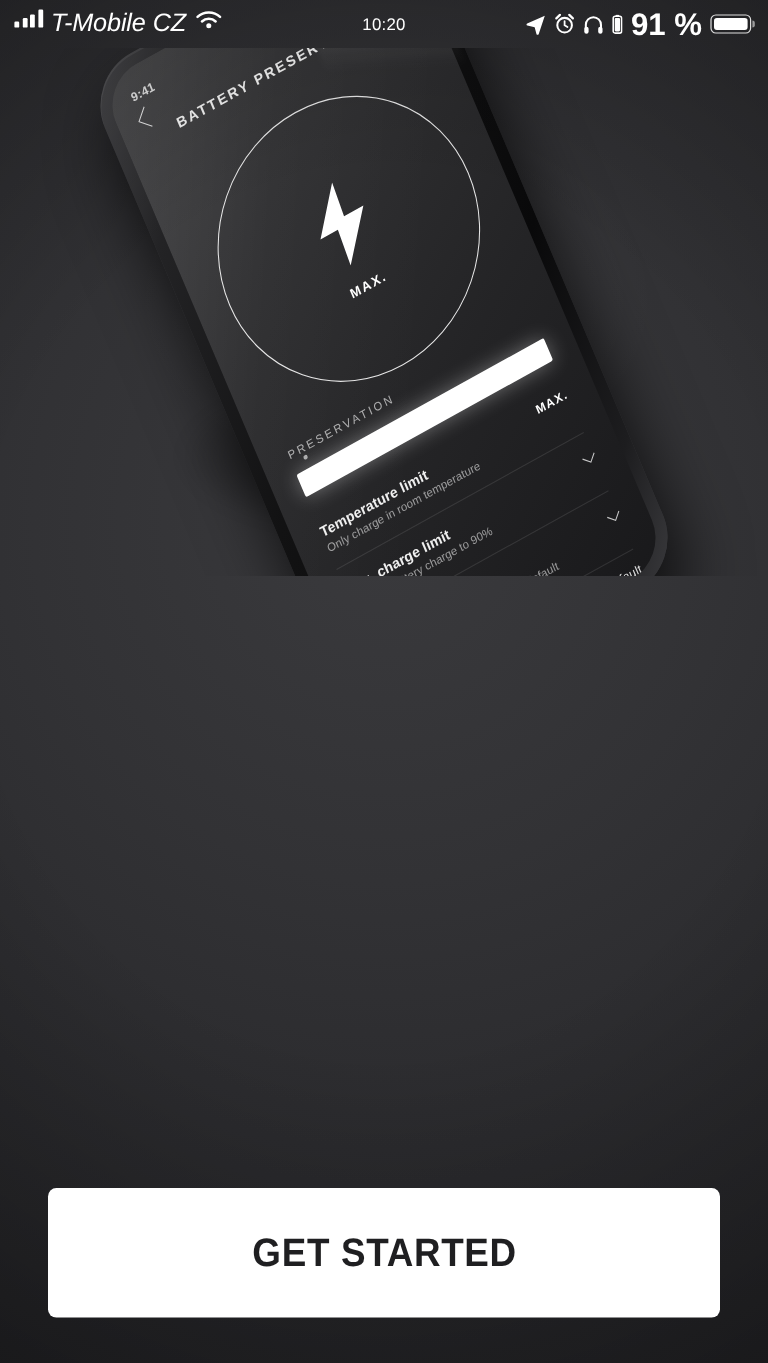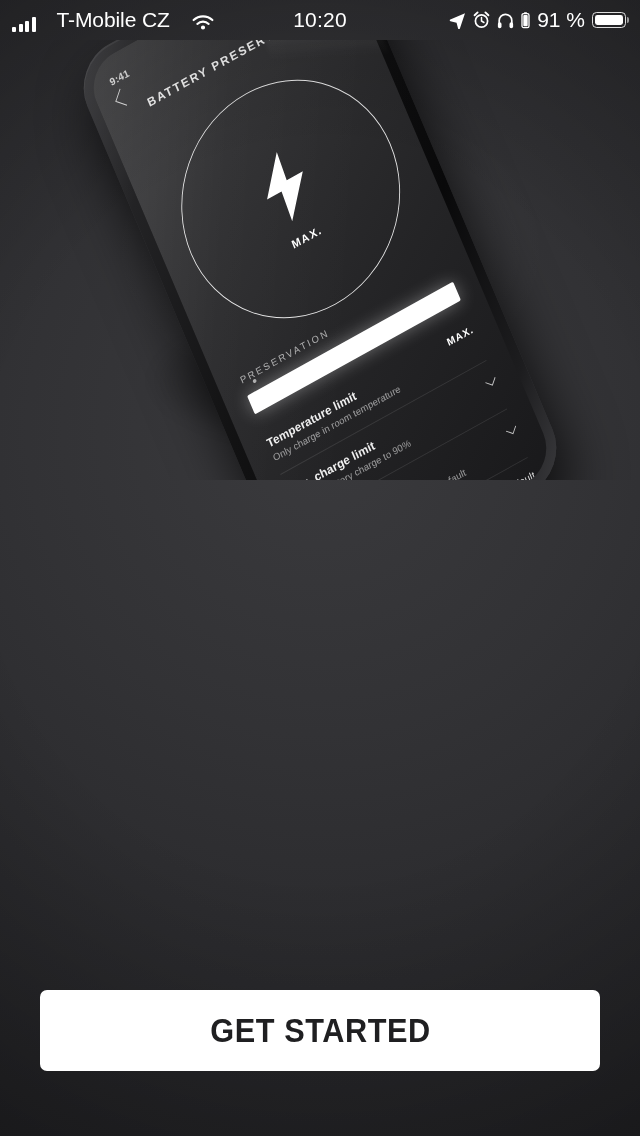--- a/index.html
+++ b/index.html
@@ -26,26 +26,26 @@
   }
 
   
   .statusbar {
     position:absolute; top:0; left:0; right:0; height:40px;
     display:flex; align-items:center;
     padding:0 14px 0 12px;
     color:#fff;
     z-index:40;
   }
-  .sb-left { display:flex; align-items:flex-end; gap:21px; }
+  .sb-left { display:flex; align-items:flex-start; gap:7px;font-style:italic; }
   .sb-center { position:absolute; left:0; right:0; text-align:center;
-               font-size:21px; font-weight:400; letter-spacing:.2px; }
+               font-size:14px; font-weight:400; letter-spacing:.2px; }
   .sb-right { margin-left:auto; display:flex; align-items:center; gap:7px; z-index:2; }
   .carrier { font-size:21px; font-weight:400; letter-spacing:-.1px; }
-  .pct { font-size:21px; font-weight:400; letter-spacing:0;text-align:center; }
+  .pct { font-size:26px; font-weight:700; letter-spacing:0;text-align:center; }
 
   
   .bars { display:flex; align-items:flex-end; gap:2.5px; height:15px; }
   .bars i { display:block; width:4px; background:#fff; border-radius:1px; }
   .bars i:nth-child(1){ height:5px; }
   .bars i:nth-child(2){ height:8px; }
   .bars i:nth-child(3){ height:11.5px; }
   .bars i:nth-child(4){ height:15px; }
 
   .ic { display:block; }
@@ -192,21 +192,21 @@
   .subcopy {
     margin-top:40px;
     font-size:33px; line-height:1.32; font-weight:400;
     color:#f3f3f3; letter-spacing:-.2px;
     padding:0 100px;
     transform:scaleX(.95); transform-origin:center;
   }
 
   
   .cta {
-    position:absolute; left:40px; right:40px; top:990px; height:81px;
+    position:absolute; left:40px; right:40px; top:990px; height:108px;
     background:#fff; border-radius:7px;
     display:flex; align-items:center; justify-content:center;
     z-index:25; cursor:pointer; border:none;
   }
   .cta-label {
     font-family:"Liberation Sans Narrow","Liberation Sans", sans-serif;
     font-size:33px; font-weight:700; letter-spacing:.6px; color:#1f1f21;
     transform:scaleX(.93);
   }
 </style>

